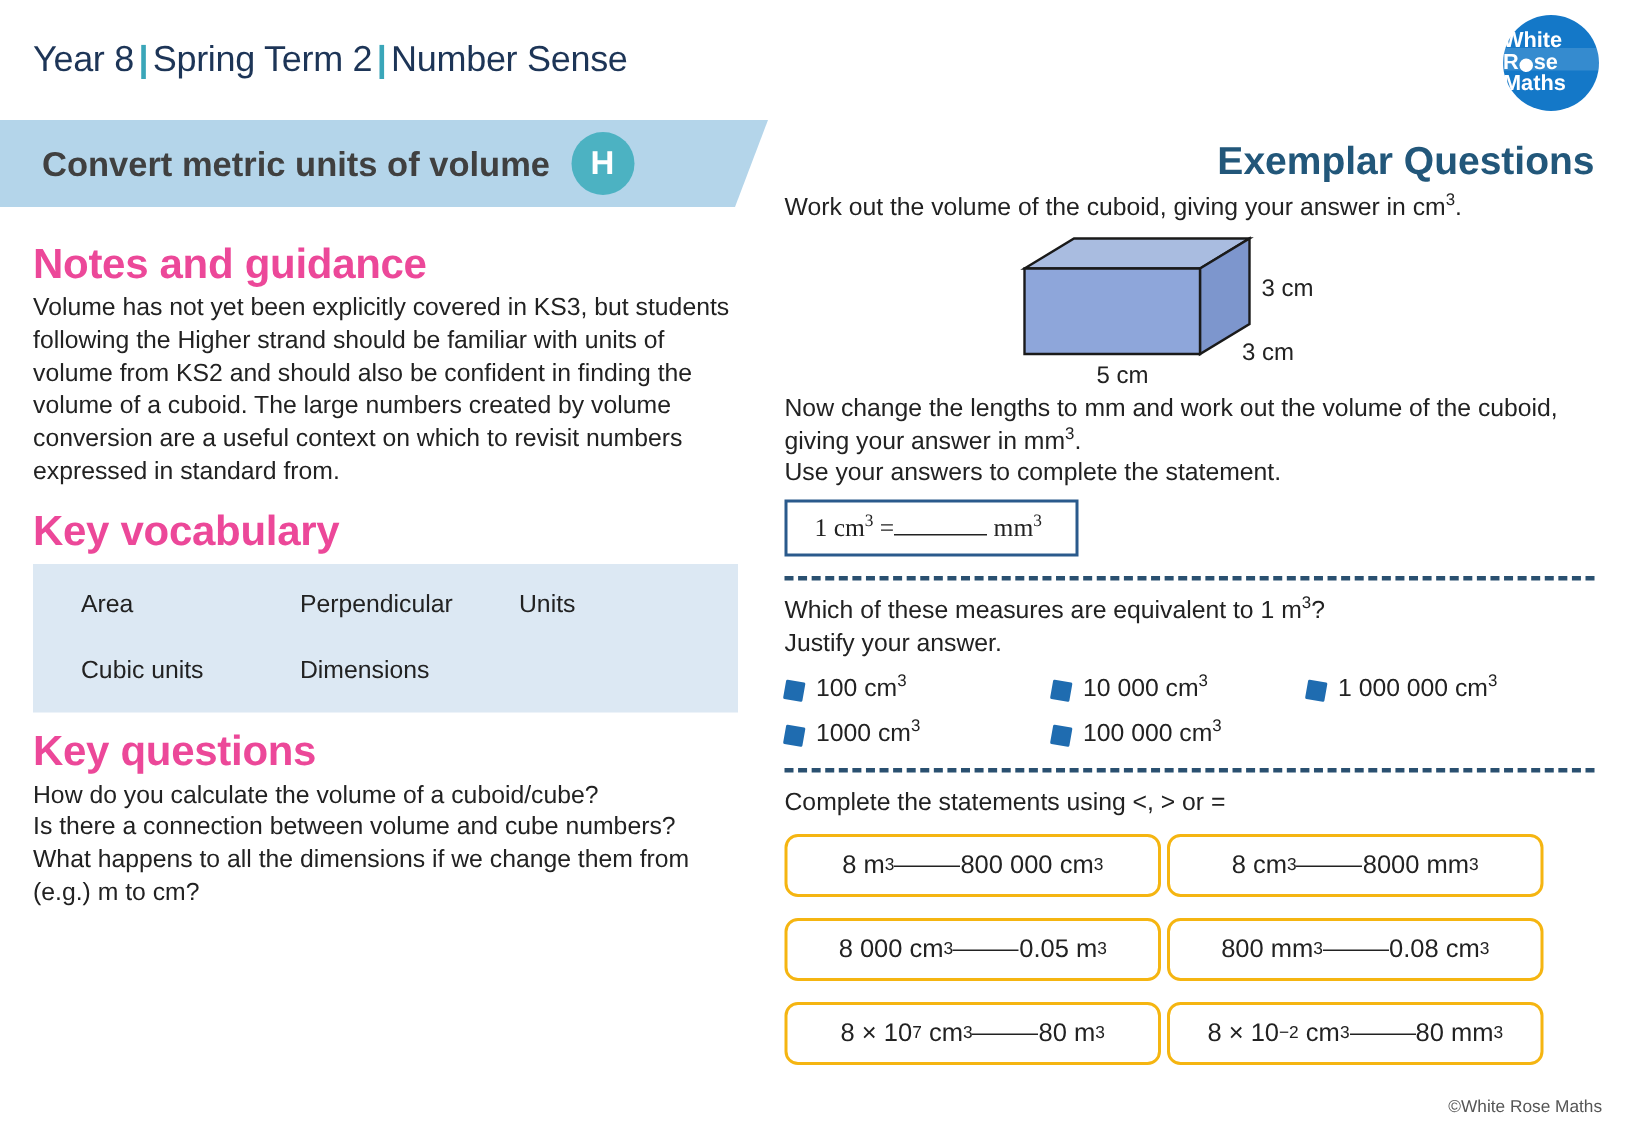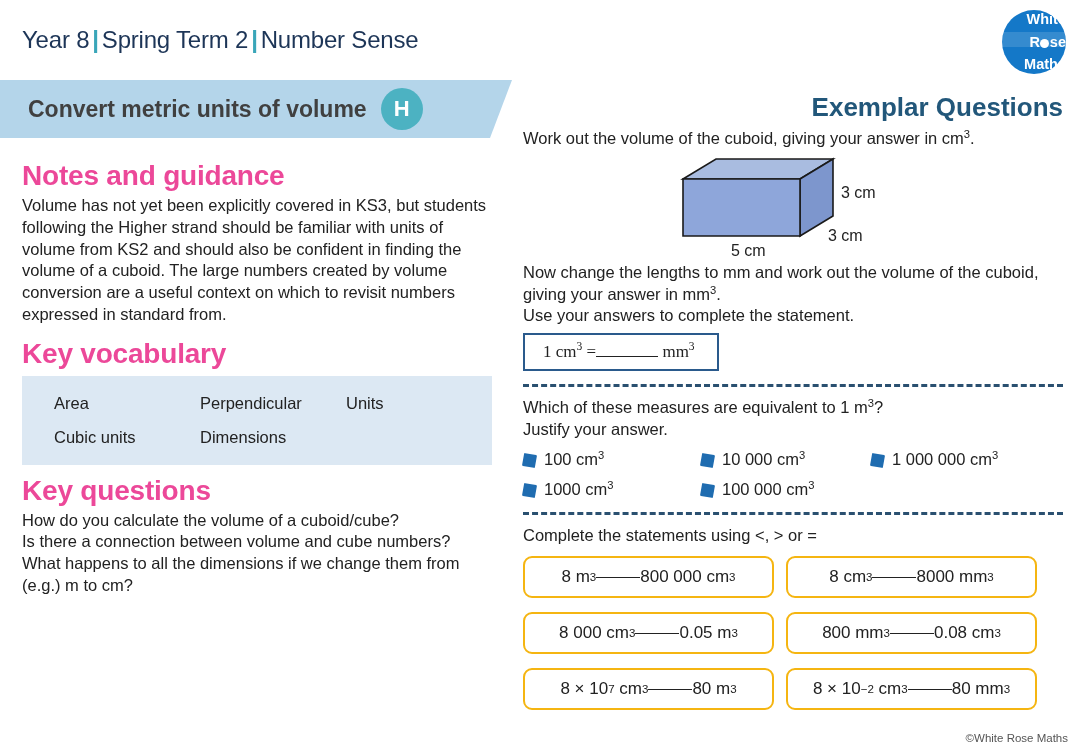--- a/index.html
+++ b/index.html
@@ -38,26 +38,25 @@
     position: absolute;
     right: 18px;
     top: 10px;
     width: 64px;
     height: 64px;
     border-radius: 50%;
     background: #1478c8;
     color: #ffffff;
     display: flex;
     flex-direction: column;
-    align-items: flex-end;
+    align-items: flex-start;
     justify-content: center;
     line-height: 1.02;
     font-weight: bold;
     font-size: 14.5px;
-    gap: 8px;
   }
   .logo .rose-line { display: flex; align-items: center; }
   .logo .rose-dot {
     display: inline-block;
     width: 9px; height: 9px;
     border-radius: 50%;
     background: #ffffff;
     margin: 0 0.5px;
     position: relative;
     top: 1px;
@@ -127,21 +126,21 @@
     background: #dce8f3;
     padding: 18px 0 18px 32px;
     margin-top: 6px;
     margin-bottom: 6px;
   }
   .vocab-row {
     display: flex;
     font-size: 16.5px;
     color: #222222;
   }
-  .vocab-row + .vocab-row { margin-top: 15px; }
+  .vocab-row + .vocab-row { margin-top: 25px; }
   .vocab-cell { width: 152px; }
 
   
   .right-col {
     position: absolute;
     left: 523px;
     top: 92px;
     width: 540px;
   }
   h2.exemplar {
@@ -218,21 +217,21 @@
     margin-right: 8px;
     margin-top: 4px;
     flex: 0 0 auto;
     border-radius: 1px;
   }
 
   
   .yellow-grid {
     display: flex;
     flex-wrap: wrap;
-    gap: 14px 12px;
+    gap: 14px 4px;
     margin-top: 10px;
   }
   .ybox {
     width: 251px;
     height: 42px;
     border: 2.5px solid #f5b511;
     border-radius: 9px;
     display: flex;
     align-items: center;
     justify-content: center;

